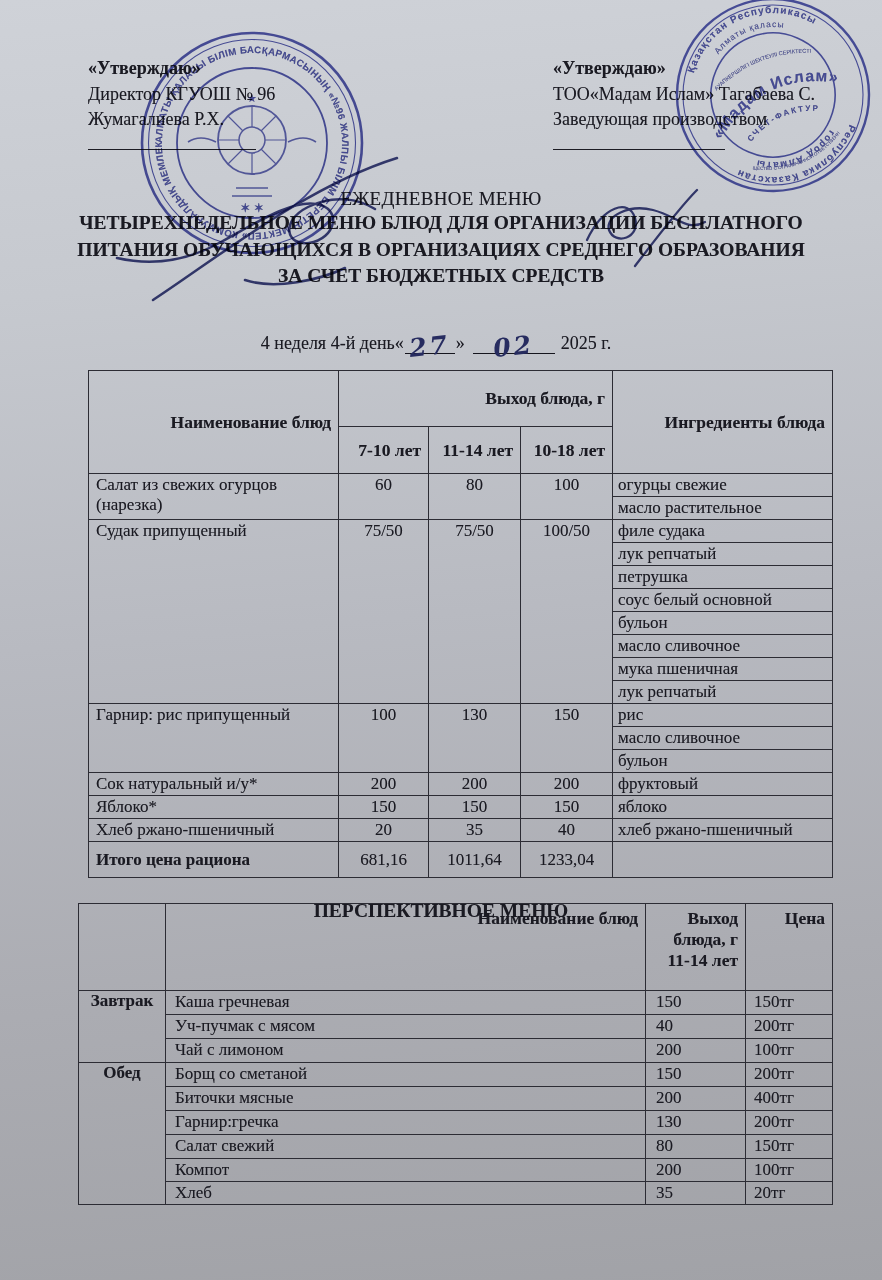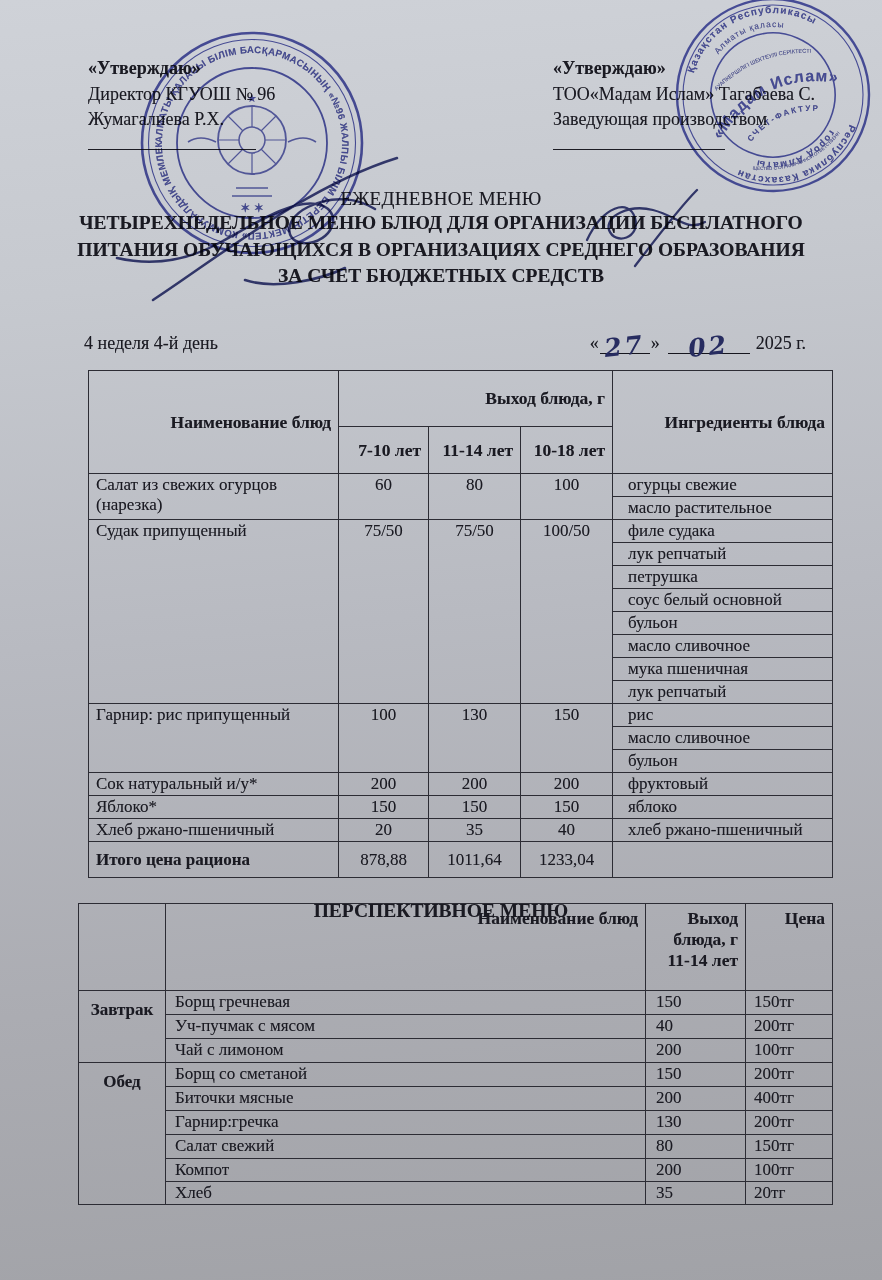--- a/index.html
+++ b/index.html
@@ -16,47 +16,47 @@
   .approval-right{left:553px;}
   .sig-line{border-bottom:1.7px solid #1c1c24;margin-top:16px;height:0;}
   .approval-left .sig-line{width:168px;}
   .approval-right .sig-line{width:172px;}
   
   .title-block{position:absolute;top:188px;left:0;width:882px;text-align:center;z-index:2;}
   .title-main{font-size:19px;font-weight:normal;letter-spacing:.3px;}
   .title-sub{font-size:19.5px;font-weight:bold;line-height:1.36;}
   .title-season{font-size:17.5px;font-weight:bold;margin-top:2px;}
   
-  .meta{position:absolute;left:84px;top:329px;width:722px;display:flex;justify-content:space-between;align-items:flex-end;font-size:18px;z-index:2;}
+  .meta{position:absolute;left:75px;top:329px;width:722px;display:flex;justify-content:center;align-items:flex-end;font-size:18px;z-index:2;}
   .date-group{display:flex;align-items:flex-end;}
   .gmark{font-size:18px;}
   .blank{display:inline-block;border-bottom:1.7px solid #15151d;text-align:center;height:24px;}
   .blank-day{width:50px;margin:0 1px;}
   .blank-month{width:82px;margin:0 6px 0 8px;}
   .hand{display:inline-block;font-family:"DejaVu Serif",serif;font-style:italic;font-weight:bold;
         font-size:25px;color:#272c60;letter-spacing:3px;transform:rotate(-6deg) translateY(3px);text-shadow:none;}
   
   table{border-collapse:collapse;table-layout:fixed;position:absolute;z-index:2;}
   th,td{border:1.8px solid #2c2c34;padding:1px 7px;vertical-align:top;font-size:17px;overflow:hidden;}
   thead th{font-weight:bold;font-size:17.5px;text-align:right;vertical-align:middle;}
   .t1{left:88px;top:370px;width:744px;}
   .t1 .hr1{height:56px;}
   .t1 .hr2{height:47px;}
   .t1 tbody tr{height:23px;}
   .t1 .c-num{text-align:center;}
-  .t1 .c-ing{padding-left:15px;}
+  .t1 .c-ing{padding-left:5px;}
   .t1 .total-row{height:36px;}
   .t1 .total-row td{vertical-align:middle;}
   .t1 .total-row .c-name{font-weight:bold;}
   .t2{left:78px;top:903px;width:754px;}
   .t2 thead th{vertical-align:top;padding-top:4px;}
   .t2 .hr{height:87px;}
   .t2 tbody tr{height:24px;}
   .t2 tbody tr.tall{height:15px;}
-  .t2 .c-meal{font-weight:bold;text-align:center;padding-top:9px;}
+  .t2 .c-meal{font-weight:bold;text-align:center;padding-top:0;}
   .t2 .c-dish{padding-left:9px;}
   .t2 .c-out{padding-left:10px;}
   .t2 .c-price{padding-left:8px;}
   .persp-title{position:absolute;top:878px;left:0;width:882px;text-align:center;font-size:19.5px;font-weight:bold;z-index:2;margin-top:22px;}
   
   .stamp{position:absolute;mix-blend-mode:multiply;opacity:.88;z-index:3;pointer-events:none;}
   .stamp-school{left:132px;top:20px;}
   .stamp-company{left:664px;top:-14px;}
   .sig{position:absolute;mix-blend-mode:multiply;z-index:4;pointer-events:none;}
   .sig-left{left:95px;top:140px;}
@@ -192,21 +192,21 @@
       <tr>
         <td class="c-name">Хлеб ржано-пшеничный</td>
         <td class="c-num">20</td>
         <td class="c-num">35</td>
         <td class="c-num">40</td>
         <td class="c-ing">хлеб ржано-пшеничный</td>
       </tr>
 
       <tr class="total-row">
         <td class="c-name">Итого цена рациона</td>
-        <td class="c-num">878,88</td>
+        <td class="c-num">681,16</td>
         <td class="c-num">1011,64</td>
         <td class="c-num">1233,04</td>
         <td class="c-ing"></td>
       </tr>
     </tbody>
   </table>
 
   <div class="persp-title">ПЕРСПЕКТИВНОЕ МЕНЮ</div>
 
   <table class="t2">
@@ -223,21 +223,21 @@
         <th>
           <div>Выход блюда, г</div>
           <div>11-14 лет</div>
         </th>
         <th>Цена</th>
       </tr>
     </thead>
     <tbody>
       <tr>
         <td class="c-meal" rowspan="3">Завтрак</td>
-        <td class="c-dish">Борщ гречневая</td>
+        <td class="c-dish">Каша гречневая</td>
         <td class="c-out">150</td>
         <td class="c-price">150тг</td>
       </tr>
       <tr>
         <td class="c-dish">Уч-пучмак с мясом</td>
         <td class="c-out">40</td>
         <td class="c-price">200тг</td>
       </tr>
       <tr>
         <td class="c-dish">Чай с лимоном</td>

